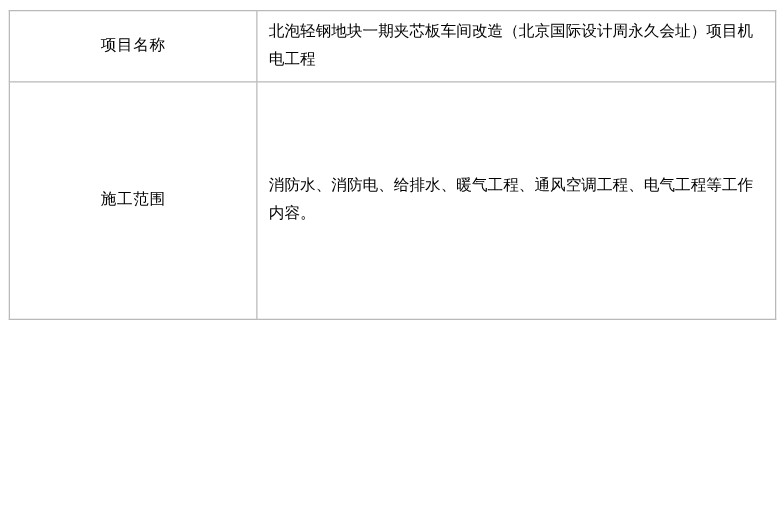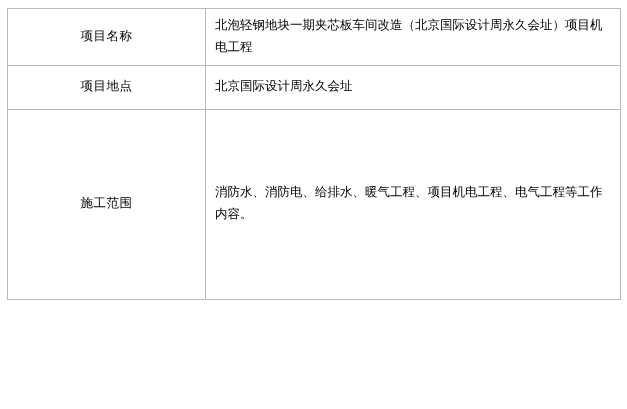--- a/index.html
+++ b/index.html
@@ -64,23 +64,19 @@
 </head>
 <body>
 
 <div class="page">
   <table class="project-table">
     <tbody>
       <tr class="row-name">
         <td class="label-cell">项目名称</td>
         <td class="value-cell value-center">北泡轻钢地块一期夹芯板车间改造（北京国际设计周永久会址）项目机电工程</td>
       </tr>
-      <tr class="row-place">
-        <td class="label-cell">项目地点</td>
-        <td class="value-cell value-center">北京国际设计周永久会址</td>
-      </tr>
       <tr class="row-scope">
         <td class="label-cell">施工范围</td>
-        <td class="value-cell value-left">消防水、消防电、给排水、暖气工程、项目机电工程、电气工程等工作内容。</td>
+        <td class="value-cell value-left">消防水、消防电、给排水、暖气工程、通风空调工程、电气工程等工作内容。</td>
       </tr>
     </tbody>
   </table>
 </div>
 
 </body></html>

